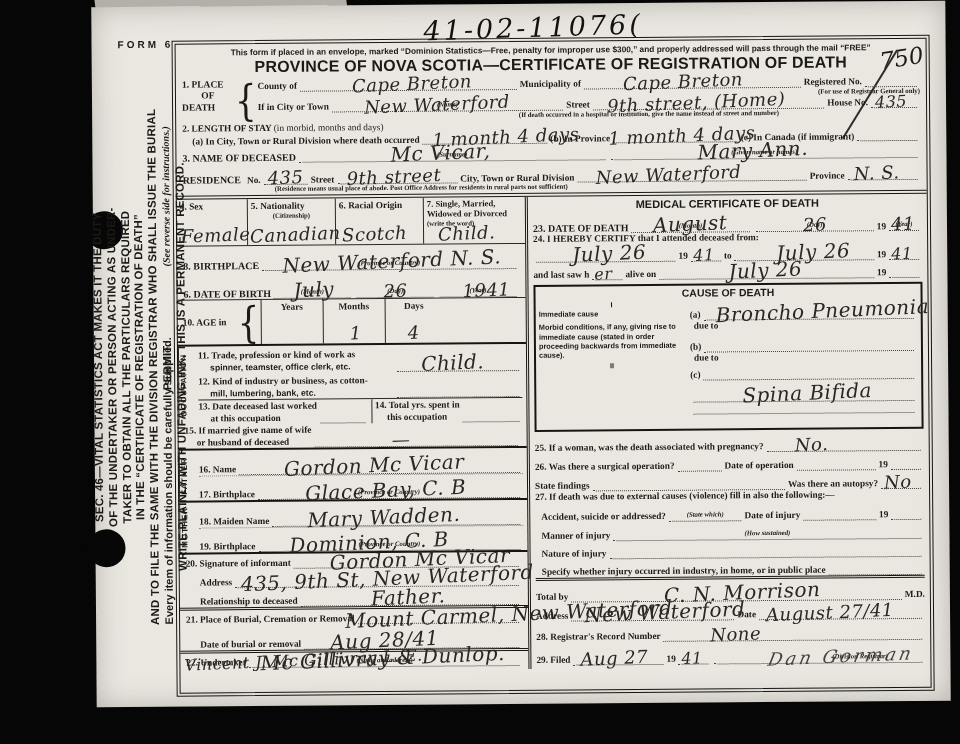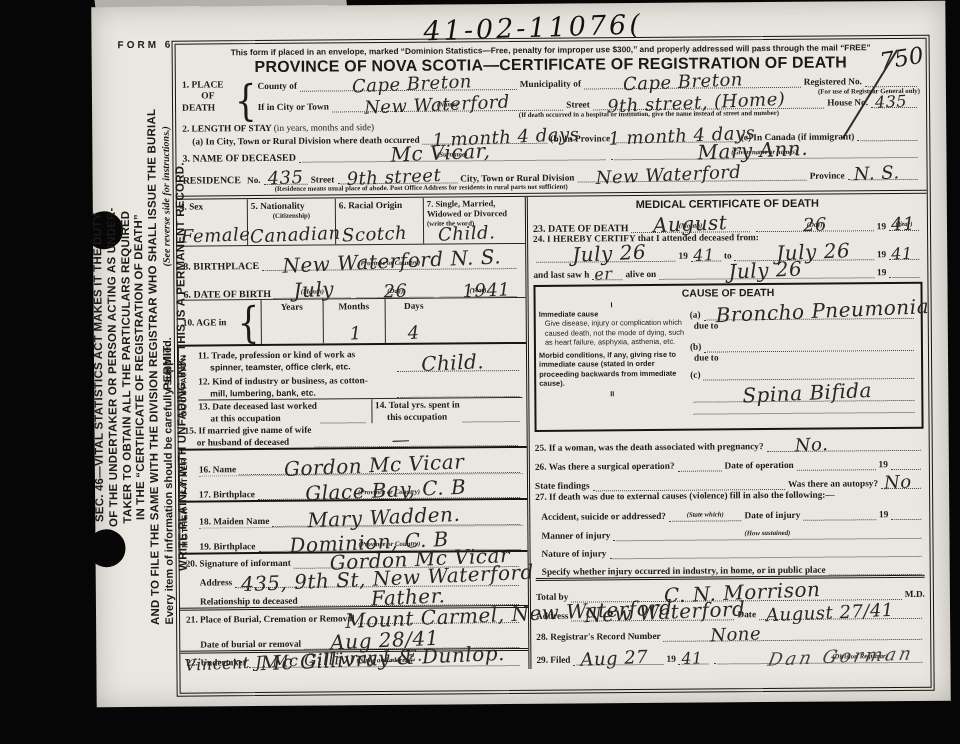--- a/index.html
+++ b/index.html
@@ -122,21 +122,21 @@
           <span class="d dshort" style="flex:0 0 46px">
               <i class="hw">435</i>
             </span>
         </div>
         <div class="sm" style="text-align:center;padding-left:120px">(If death occurred in a hospital or institution, give the name instead of street and number)</div>
       </div>
     </div>
 
     <div class="sec" style="margin-top:2px">
       <div><span>2. LENGTH OF STAY</span>
-           <span style="font-weight:normal">(in years, months and side)</span></div>
+           <span style="font-weight:normal">(in morbid, months and days)</span></div>
       <div class="r">
         <span style="padding-left:10px">(a) In City, Town or Rural Division where death occurred</span>
         <span class="d">
             <i class="hw h18">1 month 4 days</i>
           </span>
         <span>(b) In Province</span>
         <span class="d">
             <i class="hw h18" style="left:-4%">1 month 4 days</i>
           </span>
         <span>(c) In Canada (if immigrant)</span>
@@ -420,21 +420,20 @@
             <span class="d dshort"></span>
           </div>
         </div>
 
         <div class="causebox">
           <div class="cdh">CAUSE OF DEATH</div>
           <div class="causecols">
             <div class="causenotes">
               <div class="bb" style="text-align:center">I</div>
               <div class="bb">Immediate cause</div>
-              <div style="padding-left:6px">Give disease, injury or complication which caused death, not the mode of dying, such as heart failure, asphyxia, asthenia, etc.</div>
               <div class="bb" style="margin-top:4px">Morbid conditions, if any, giving rise to immediate cause (stated in order proceeding backwards from immediate cause).</div>
               <div class="bb" style="text-align:center;margin-top:2px">II</div>
             </div>
             <div class="causefill">
               <div class="r" style="height:22px">
                 <span>(a)</span>
                 <span class="d">
                     <i class="hw h20" style="left:6%">Broncho Pneumonia</i>
                   </span>
               </div>

